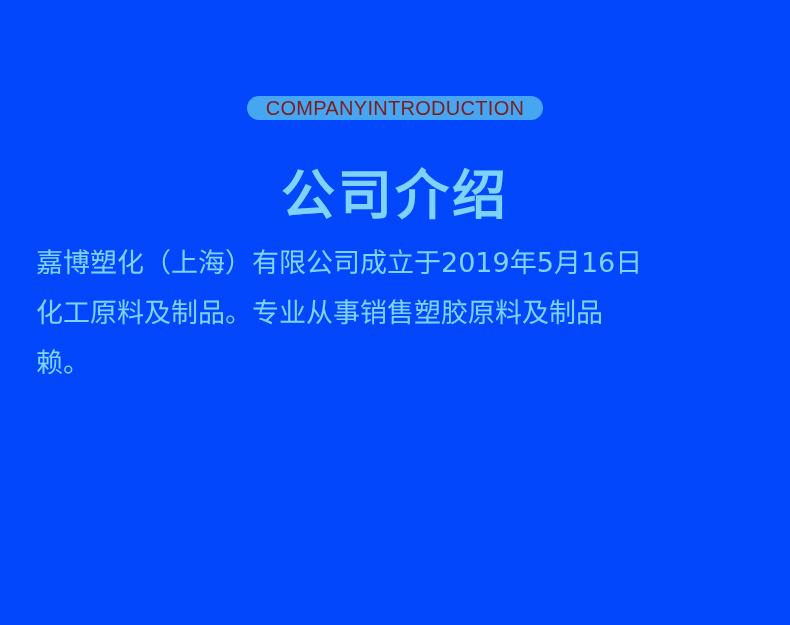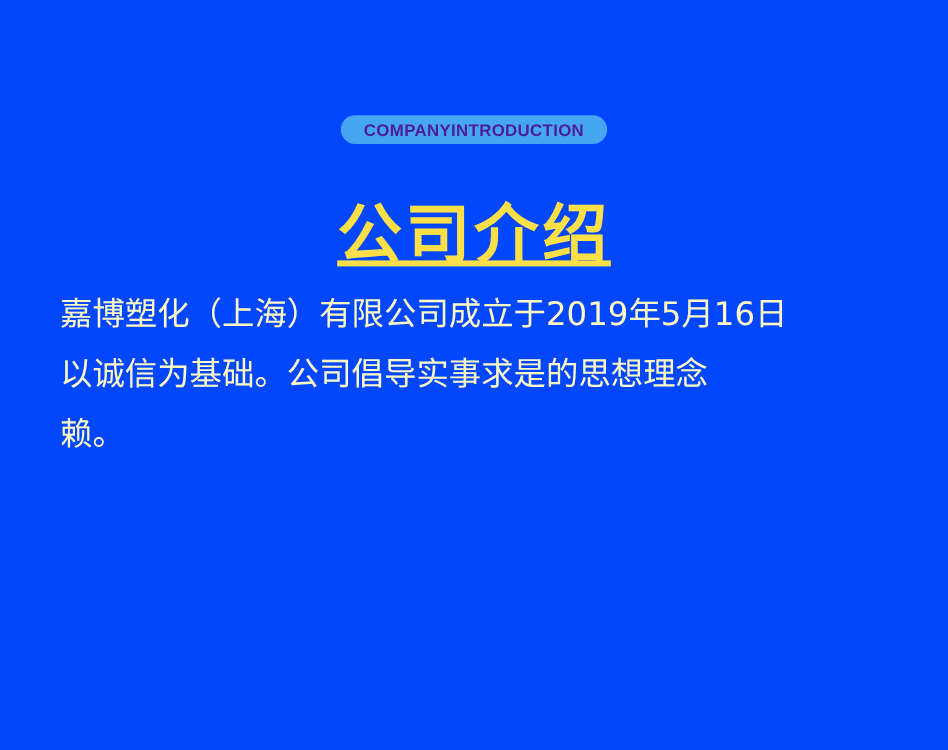--- a/index.html
+++ b/index.html
@@ -35,53 +35,52 @@
     align-items: center;
   }
   .badge {
     display: inline-flex;
     align-items: center;
     justify-content: center;
     height: 24px;
     padding: 0 19px;
     border-radius: 14px;
     background: #46a6f2;
-    color: #4c1d95;
-    font-size: 14px;
-    font-weight: 700;
+    color: #7f1d1d;
+    font-size: 20px;
+    font-weight: 400;
     letter-spacing: 0.3px;
     line-height: 1;
     white-space: nowrap;
     font-family: "Liberation Sans", sans-serif;
   }
 
   
   .heading {
     position: absolute;
     top: 133px;
     left: 0;
     width: 790px;
     text-align: center;
-    color: #fde047;
+    color: #7dd3fc;
     font-size: 54px;
     font-weight: 700;
     letter-spacing: 3px;
     line-height: 1.0;
     font-family: "DejaVu Sans", sans-serif;
     white-space: nowrap;
-    text-decoration: underline;
   }
 
   
   .body-copy {
     position: absolute;
     top: 238px;
-    left: 50px;
+    left: 36px;
     width: 722px;
-    color: #fef9c3;
+    color: #7dd3fc;
     font-size: 27px;
     font-weight: 400;
     line-height: 50px;
     font-family: "DejaVu Sans", sans-serif;
   }
   .body-copy .line {
     display: block;
     white-space: nowrap;
     height: 50px;
   }
@@ -92,17 +91,17 @@
 <div id="banner">
 
   <div class="badge-row">
     <span class="badge">COMPANYINTRODUCTION</span>
   </div>
 
   <h1 class="heading">公司介绍</h1>
 
   <div class="body-copy">
     <span class="line">嘉博塑化（上海）有限公司成立于2019年5月16日</span>
-    <span class="line">以诚信为基础。公司倡导实事求是的思想理念</span>
+    <span class="line">化工原料及制品。专业从事销售塑胶原料及制品</span>
     <span class="line">赖。</span>
   </div>
 
 </div>
 
 </body></html>

